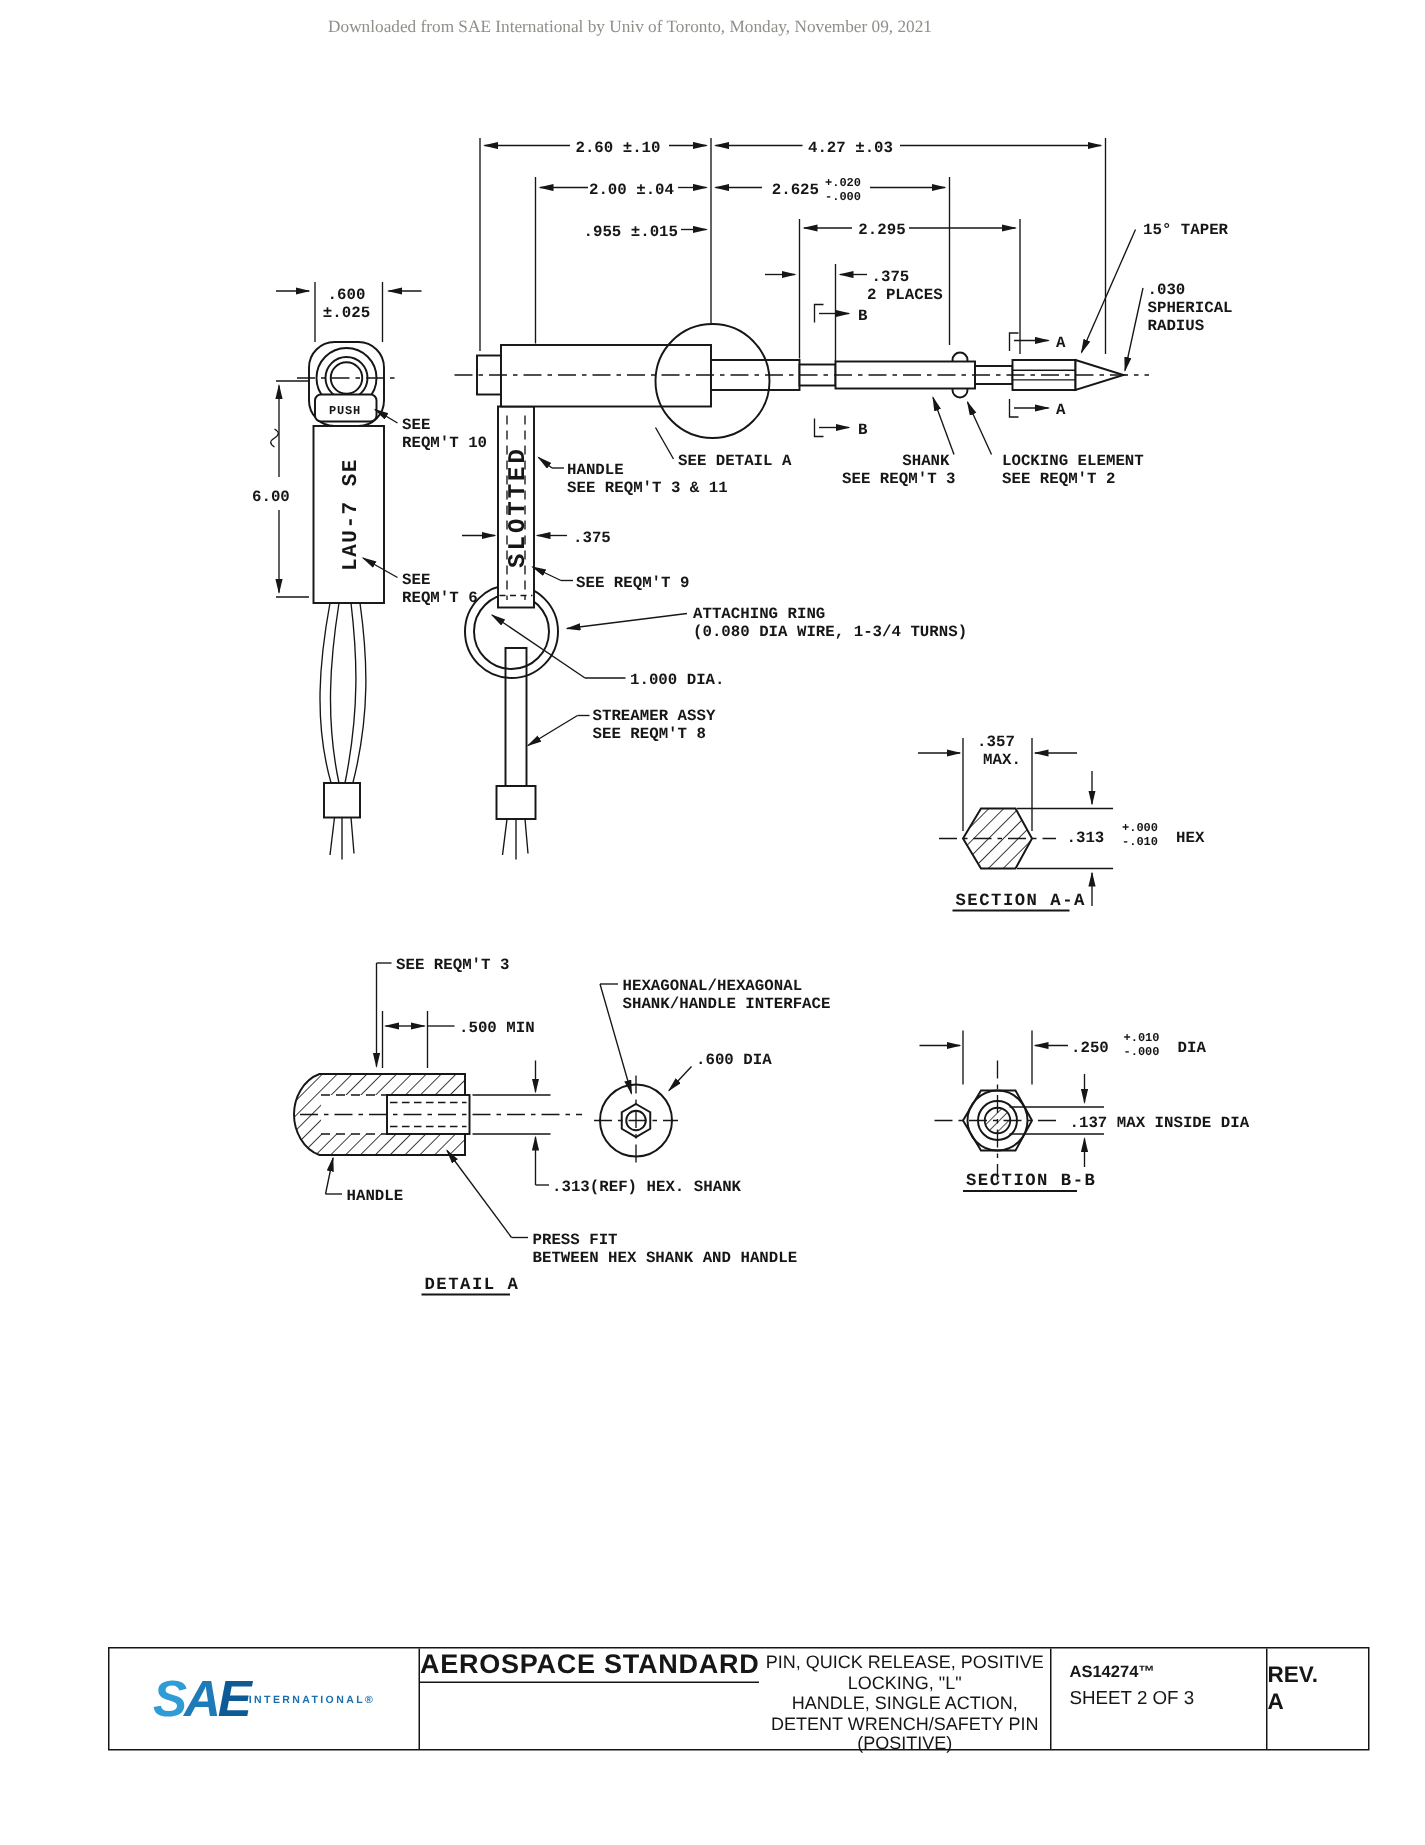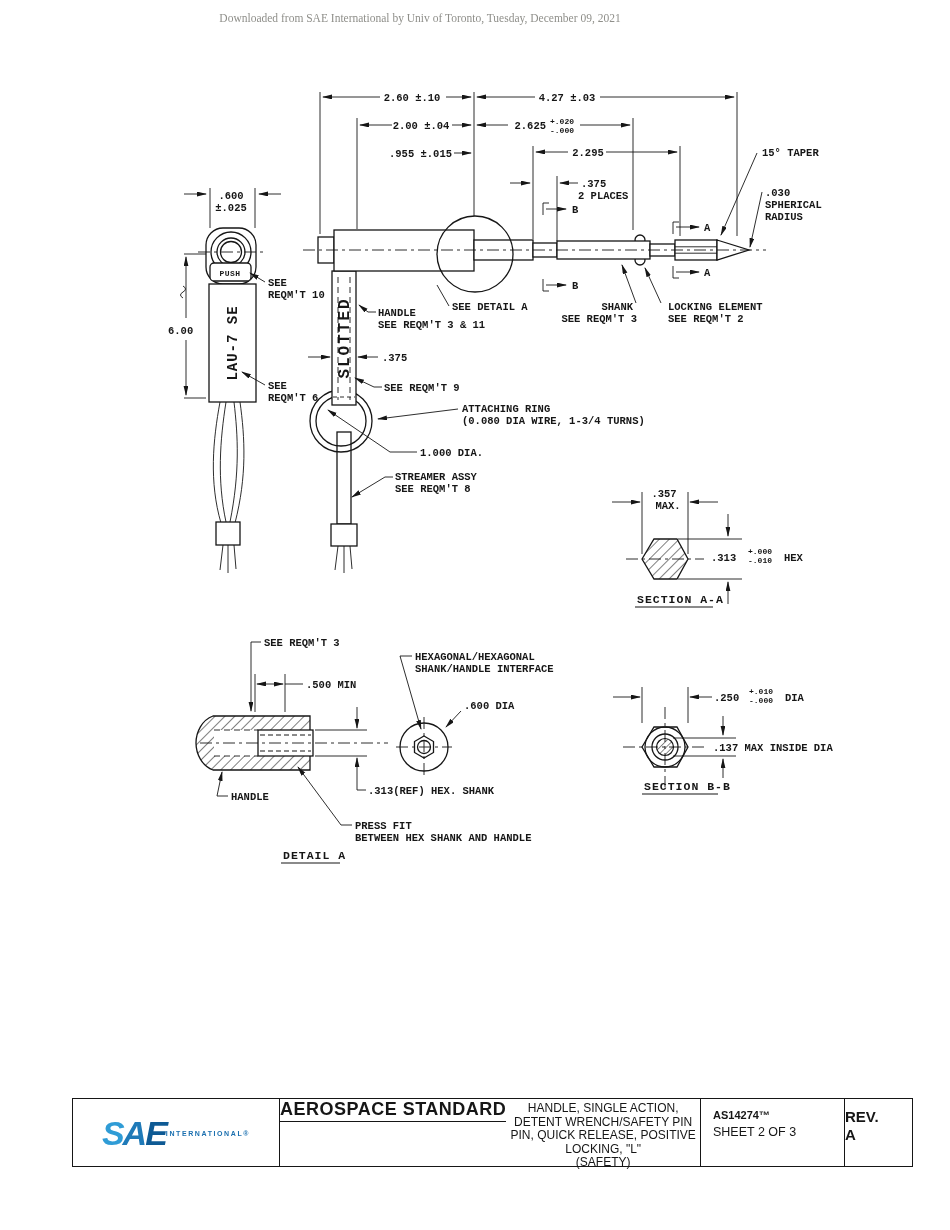--- a/index.html
+++ b/index.html
@@ -39,21 +39,21 @@
   #sae-logo{font-style:italic;font-weight:bold;font-size:34px;line-height:30px;letter-spacing:-2px;
             font-family:"Liberation Sans",sans-serif;}
   #sae-sub{font-size:7px;font-weight:bold;letter-spacing:1.6px;color:#1a6faf;margin-top:2px;}
   .ls{color:#2f9cd6;} .la{color:#1f7ab8;} .le{color:#0e5a94;}
 </style>
 </head>
 <body>
 
 <div id="page">
 
-  <div id="watermark">Downloaded from SAE International by Univ of Toronto, Tuesday, December 09, 2021</div>
+  <div id="watermark">Downloaded from SAE International by Univ of Toronto, Monday, November 09, 2021</div>
 
   <svg width="950" height="1095" viewBox="0 0 950 1095">
     <defs>
       <marker id="ah" markerWidth="11" markerHeight="8" refX="9" refY="2.4" orient="auto" markerUnits="userSpaceOnUse">
         <path d="M0,0 L10,2.4 L0,4.8 Z" fill="#161616"></path>
       </marker>
       <pattern id="hatch" patternUnits="userSpaceOnUse" width="7" height="7" patternTransform="rotate(45)">
         <line x1="0" y1="0" x2="0" y2="7" stroke="#161616" stroke-width="1.1"></line>
       </pattern>
       <pattern id="hatch2" patternUnits="userSpaceOnUse" width="4.5" height="4.5" patternTransform="rotate(45)">
@@ -338,23 +338,23 @@
   </svg>
 
   <div id="tblock">
     <div class="cell" id="cell-logo">
       <div id="sae-logo"><span class="ls">S</span><span class="la">A</span><span class="le">E</span></div>
       <div id="sae-sub">INTERNATIONAL®</div>
     </div>
     <div class="cell" id="cell-center">
       <div id="tb-title">AEROSPACE STANDARD</div>
       <div id="tb-sub">
+        <div>PIN, QUICK RELEASE, POSITIVE LOCKING, "L"</div>
         <div>HANDLE, SINGLE ACTION, DETENT WRENCH/SAFETY PIN</div>
-        <div>PIN, QUICK RELEASE, POSITIVE LOCKING, "L"</div>
-        <div>(SAFETY)</div>
+        <div>(POSITIVE)</div>
       </div>
     </div>
     <div class="cell" id="cell-doc">
       <div id="doc-number">AS14274™</div>
       <div id="doc-sheet">SHEET 2 OF 3</div>
     </div>
     <div class="cell" id="cell-rev">
       <div id="rev-label">REV.</div>
       <div id="rev-value">A</div>
     </div>

